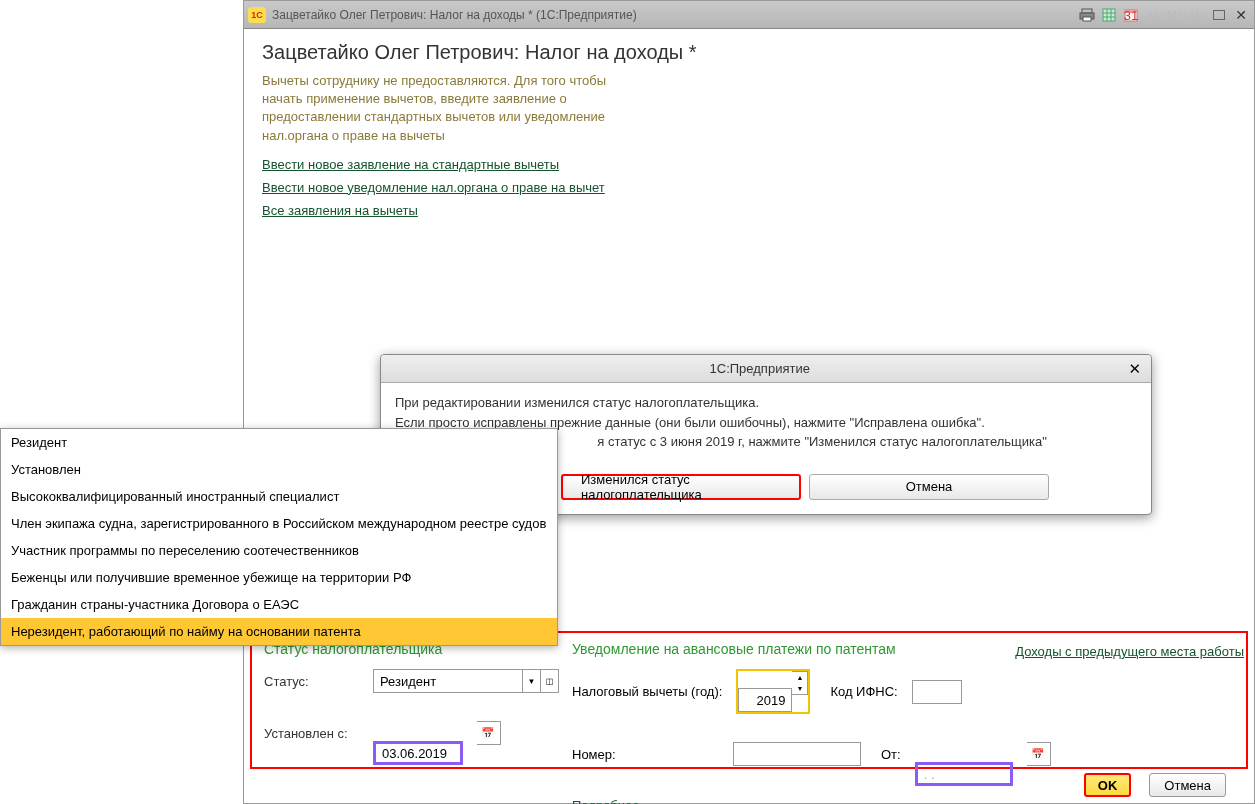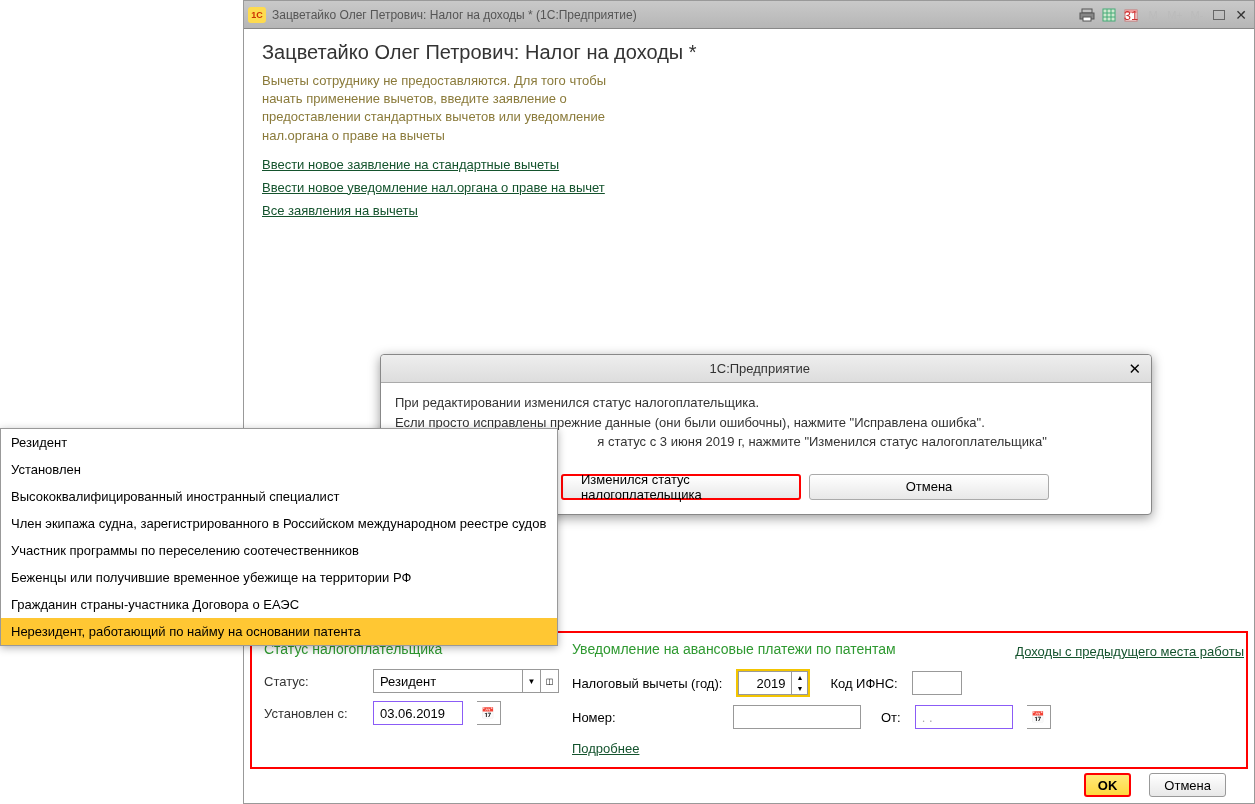--- a/index.html
+++ b/index.html
@@ -22,24 +22,24 @@
 
 .bottom-panel { position: absolute; left: 6px; bottom: 34px; right: 6px; height: 138px; border: 2px solid #f00; padding: 8px 12px 6px 12px; display: flex; gap: 18px; }
 .bp-col { display: flex; flex-direction: column; gap: 8px; }
 .bp-title-green { color: #2e9930; font-size: 14px; margin-bottom: 4px; }
 .bp-row { display: flex; align-items: center; gap: 14px; }
 .bp-label { color: #333; min-width: 95px; }
 .bp-input-combo { display: flex; border: 2px solid #f3c500; }
 .bp-input { border: 1px solid #999; height: 24px; padding: 0 6px; background: #fff; display: flex; align-items: center; }
 .bp-input-text { width: 150px; }
 .bp-dd { width: 18px; border: 1px solid #999; border-left: none; display: flex; align-items: center; justify-content: center; font-size: 8px; background: #fff; }
-.bp-date { width: 90px; border: 1px solid #8b5cf6; height: 24px; padding: 0 6px; display: flex; align-items: center; }
+.bp-date { width: 90px; border: 3px solid #8b5cf6; height: 24px; padding: 0 6px; display: flex; align-items: center; margin-top: 40px; }
 .bp-date-btn { width: 24px; border: 1px solid #999; border-left: none; height: 24px; display: flex; align-items: center; justify-content: center; font-size: 11px; background: #fff; }
 .bp-year-wrap { border: 2px solid #f3c500; display: flex; }
-.bp-year { width: 54px; text-align: right; padding: 0 6px; height: 24px; border: 1px solid #999; display: flex; align-items: center; justify-content: flex-end; }
+.bp-year { width: 54px; text-align: right; padding: 0 6px; height: 24px; border: 1px solid #999; display: flex; align-items: center; justify-content: flex-end; margin-top: 17px; }
 .bp-spin { width: 16px; border: 1px solid #999; border-left: none; height: 24px; display: flex; flex-direction: column; }
 .bp-spin-btn { flex: 1; display: flex; align-items: center; justify-content: center; font-size: 7px; }
 .bp-plain-input { width: 100px; border: 1px solid #999; height: 24px; }
 
 .footer-btns { position: absolute; right: 28px; bottom: 6px; display: flex; gap: 18px; }
 .btn { height: 24px; padding: 0 14px; border: 1px solid #999; background: linear-gradient(#fff, #e8e8e8); border-radius: 3px; display: flex; align-items: center; cursor: pointer; }
 .btn-ok { background: linear-gradient(#ffe97a, #ffd940); font-weight: bold; border: 2px solid #f00; padding: 0 12px; }
 
 .right-link { position: absolute; right: 10px; bottom: 140px; }
 

